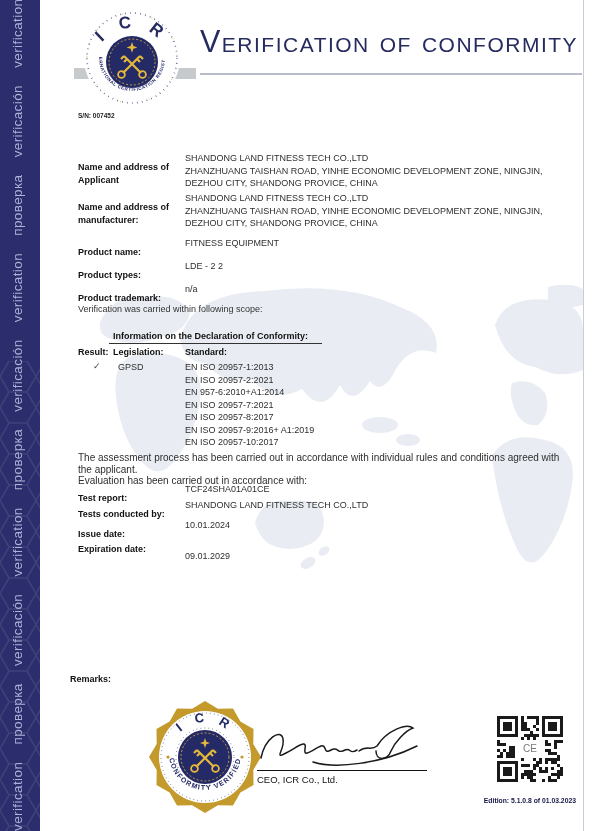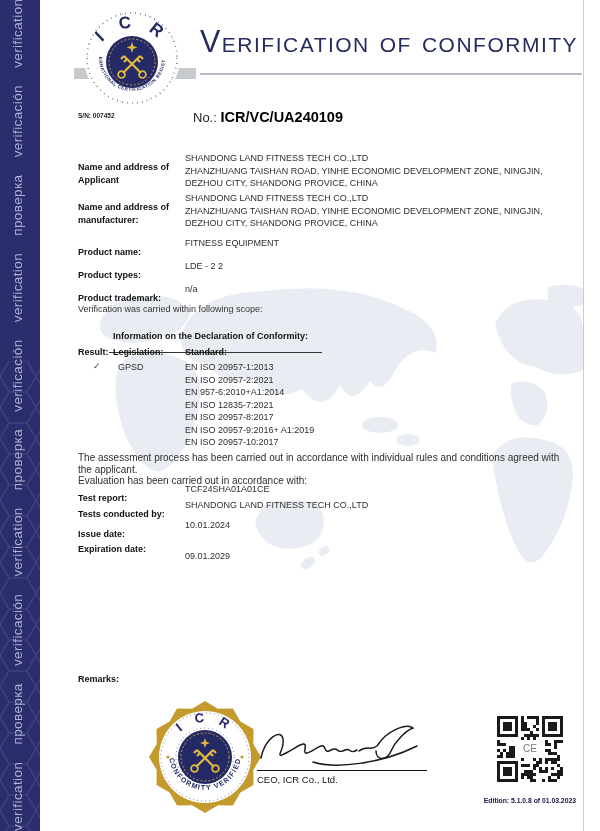--- a/index.html
+++ b/index.html
@@ -19,21 +19,21 @@
     letter-spacing:1.5px;color:#262b5f;white-space:nowrap;z-index:2;}
   .title-rule{left:200px;top:73px;width:382px;height:2px;background:#b9bdca;}
   .serial{left:78px;top:112px;font-size:6.5px;font-weight:bold;color:#222;}
   .no-line{left:193px;top:109px;font-size:13px;color:#222;}
   .no-line .no-value{font-weight:bold;font-size:14.5px;color:#000;}
   
   .label{font-weight:bold;font-size:9px;color:#111;line-height:12.5px;width:106px;margin-top:9px;}
   .value{font-size:9px;color:#2e2e2e;line-height:12.5px;white-space:nowrap;}
   .plain{font-size:9px;color:#333;}
   .tblhead{font-weight:bold;font-size:9px;color:#111;border-bottom:1.2px solid #333;
-    padding-bottom:11px;padding-left:4px;padding-right:14px;}
+    padding-bottom:2px;padding-left:4px;padding-right:14px;}
   .colhead{font-weight:bold;font-size:9px;color:#111;}
   .para{font-size:10px;color:#2e2e2e;line-height:11.5px;width:486px;}
   .check{font-size:9px;color:#444;}
   .right-border{left:583px;top:0;width:1px;height:831px;background:#c9cbd8;}
   .map{left:40px;top:285px;z-index:0;}
   
   .contact{left:78px;top:752px;font-size:9px;line-height:13.8px;color:#333;z-index:2;}
   .contact .co{font-weight:bold;color:#111;}
   .seal{left:148px;top:700px;z-index:1;}
   .sig{left:255px;top:720px;z-index:2;}
@@ -101,24 +101,20 @@
       <circle cx="66.5" cy="66.5" r="3.4" stroke-width="1.8"></circle>
     </g>
     <text font-size="4.6" font-weight="bold" fill="#2b2d6d" letter-spacing=".6">
       <textPath href="#arcBot" startOffset="50%" text-anchor="middle">INTERNATIONAL CERTIFICATION REGISTRAR</textPath>
     </text>
   </svg>
 
   <div class="abs title">Verification of conformity</div>
   <div class="abs title-rule"></div>
   <div class="abs serial">S/N: 007452</div>
-  <div class="abs no-line">
-    <span>No.:</span>
-    <span class="no-value">ICR/VC/UA240109</span>
-  </div>
 
   <div class="abs label" style="left:78px;top:152px">
     <div>Name and address of</div>
     <div>Applicant</div>
   </div>
   <div class="abs value" style="left:185px;top:152px">
     <div>SHANDONG LAND FITNESS TECH CO.,LTD</div>
     <div>ZHANZHUANG TAISHAN ROAD, YINHE ECONOMIC DEVELOPMENT ZONE, NINGJIN,</div>
     <div>DEZHOU CITY, SHANDONG PROVICE, CHINA</div>
   </div>
@@ -144,40 +140,40 @@
   <div class="abs tblhead" style="left:109px;top:331px">Information on the Declaration of Conformity:</div>
   <div class="abs colhead" style="left:78px;top:347px">Result:</div>
   <div class="abs colhead" style="left:113px;top:347px">Legislation:</div>
   <div class="abs colhead" style="left:185px;top:347px">Standard:</div>
   <div class="abs check" style="left:93px;top:361px">✓</div>
   <div class="abs value" style="left:118px;top:361px">GPSD</div>
   <div class="abs value" style="left:185px;top:361px">
     <div>EN ISO 20957-1:2013</div>
     <div>EN ISO 20957-2:2021</div>
     <div>EN 957-6:2010+A1:2014</div>
-    <div>EN ISO 12835-7:2021</div>
+    <div>EN ISO 20957-7:2021</div>
     <div>EN ISO 20957-8:2017</div>
     <div>EN ISO 20957-9:2016+ A1:2019</div>
     <div>EN ISO 20957-10:2017</div>
   </div>
 
   <div class="abs para" style="left:78px;top:452px">
     <div>The assessment process has been carried out in accordance with individual rules and conditions agreed with the applicant.</div>
     <div>Evaluation has been carried out in accordance with:</div>
   </div>
   <div class="abs label" style="left:78px;top:483px">Test report:</div>
   <div class="abs value" style="left:185px;top:483px">TCF24SHA01A01CE</div>
   <div class="abs label" style="left:78px;top:499px">Tests conducted by:</div>
   <div class="abs value" style="left:185px;top:499px">SHANDONG LAND FITNESS TECH CO.,LTD</div>
   <div class="abs label" style="left:78px;top:519px">Issue date:</div>
   <div class="abs value" style="left:185px;top:519px">10.01.2024</div>
   <div class="abs label" style="left:78px;top:534px">Expiration date:</div>
   <div class="abs value" style="left:185px;top:550px">09.01.2029</div>
 
-  <div class="abs label" style="left:78px;top:664px;width:200px">Remarks:</div>
+  <div class="abs label" style="left:70px;top:664px;width:200px">Remarks:</div>
 
 
   <svg class="abs seal" width="114" height="114" viewBox="0 0 114 114">
     <defs>
       <path id="sealTop" d="M 22,57 A 35,35 0 0 1 92,57"></path>
       <path id="sealBot" d="M 21,54 A 36,36 0 0 0 93,54"></path>
     </defs>
     <polygon fill="#c49a2c" points="113,57 105.3,69.9 105.5,85 92.4,92.4 85,105.5 69.9,105.3 57,113 44.1,105.3 29,105.5 21.6,92.4 8.5,85 8.7,69.9 1,57 8.7,44.1 8.5,29 21.6,21.6 29,8.5 44.1,8.7 57,1 69.9,8.7 85,8.5 92.4,21.6 105.5,29 105.3,44.1"></polygon>
     <circle cx="57" cy="57" r="46" fill="#fff"></circle>
     <circle cx="57" cy="57" r="44" fill="none" stroke="#242a66" stroke-width="1" stroke-dasharray="0.6 3.4"></circle>

